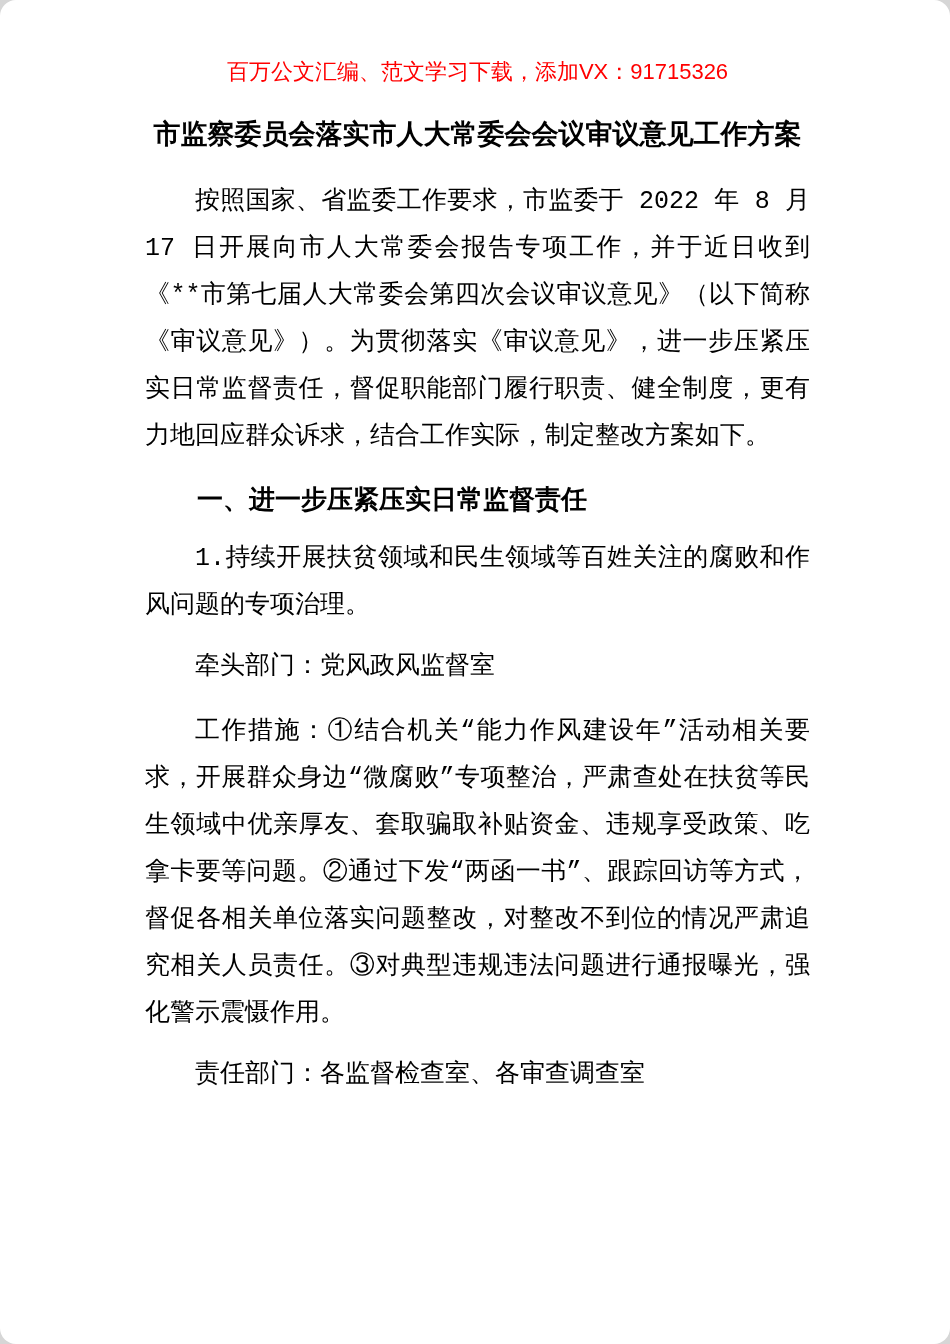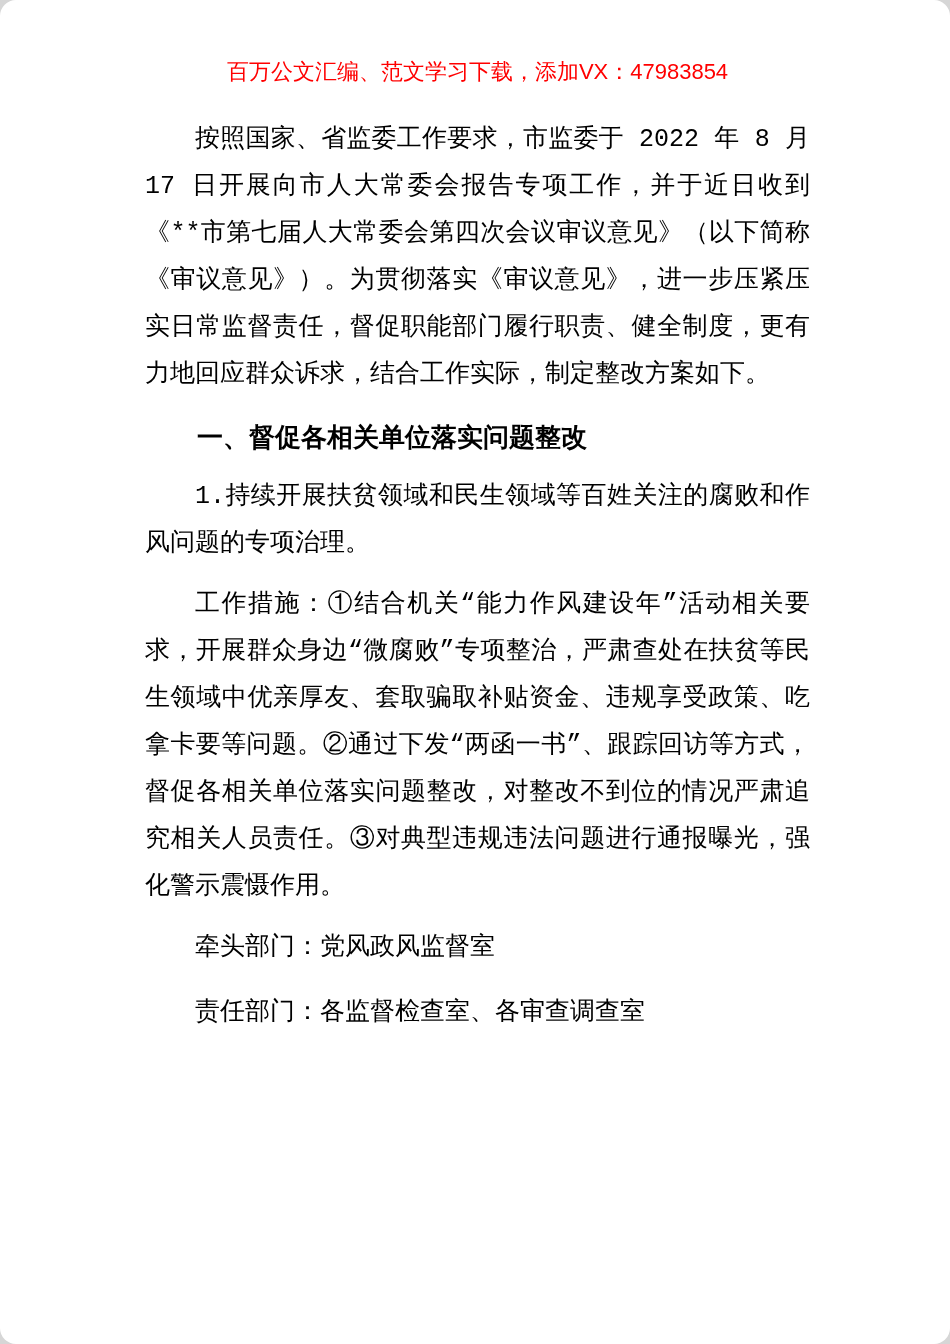--- a/index.html
+++ b/index.html
@@ -56,29 +56,30 @@
   }
   .short-line {
     margin-bottom: 18px;
   }
 </style>
 </head>
 <body>
 
 <div class="page">
 
-  <p class="notice">百万公文汇编、范文学习下载，添加VX：47983854</p>
+  <p class="notice">百万公文汇编、范文学习下载，添加VX：91715326</p>
 
+  <h1 class="doc-title">市监察委员会落实市人大常委会会议审议意见工作方案</h1>
 
   <p class="para">按照国家、省监委工作要求，市监委于 2022 年 8 月 17 日开展向市人大常委会报告专项工作，并于近日收到《**市第七届人大常委会第四次会议审议意见》（以下简称《审议意见》）。为贯彻落实《审议意见》，进一步压紧压实日常监督责任，督促职能部门履行职责、健全制度，更有力地回应群众诉求，结合工作实际，制定整改方案如下。</p>
 
-  <h2 class="section-heading">一、督促各相关单位落实问题整改</h2>
+  <h2 class="section-heading">一、进一步压紧压实日常监督责任</h2>
 
   <p class="para">1.持续开展扶贫领域和民生领域等百姓关注的腐败和作风问题的专项治理。</p>
 
+  <p class="para short-line">牵头部门：党风政风监督室</p>
+
   <p class="para">工作措施：①结合机关“能力作风建设年”活动相关要求，开展群众身边“微腐败”专项整治，严肃查处在扶贫等民生领域中优亲厚友、套取骗取补贴资金、违规享受政策、吃拿卡要等问题。②通过下发“两函一书”、跟踪回访等方式，督促各相关单位落实问题整改，对整改不到位的情况严肃追究相关人员责任。③对典型违规违法问题进行通报曝光，强化警示震慑作用。</p>
-
-  <p class="para short-line">牵头部门：党风政风监督室</p>
 
   <p class="para short-line">责任部门：各监督检查室、各审查调查室</p>
 
 
 </div>
 
 </body></html>

